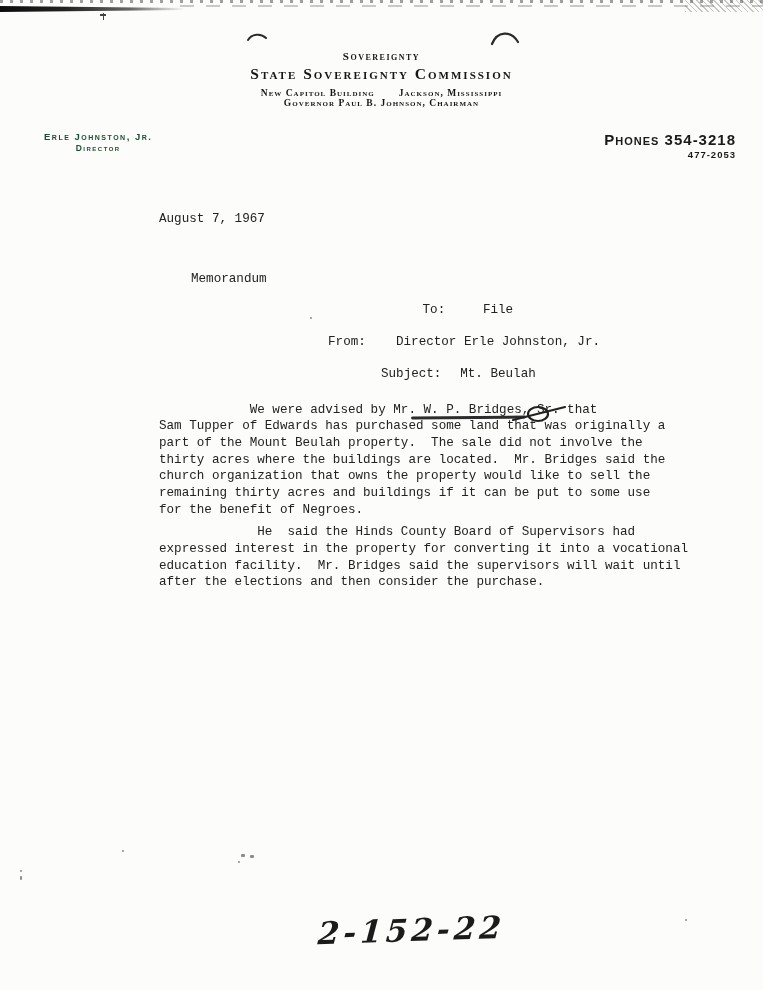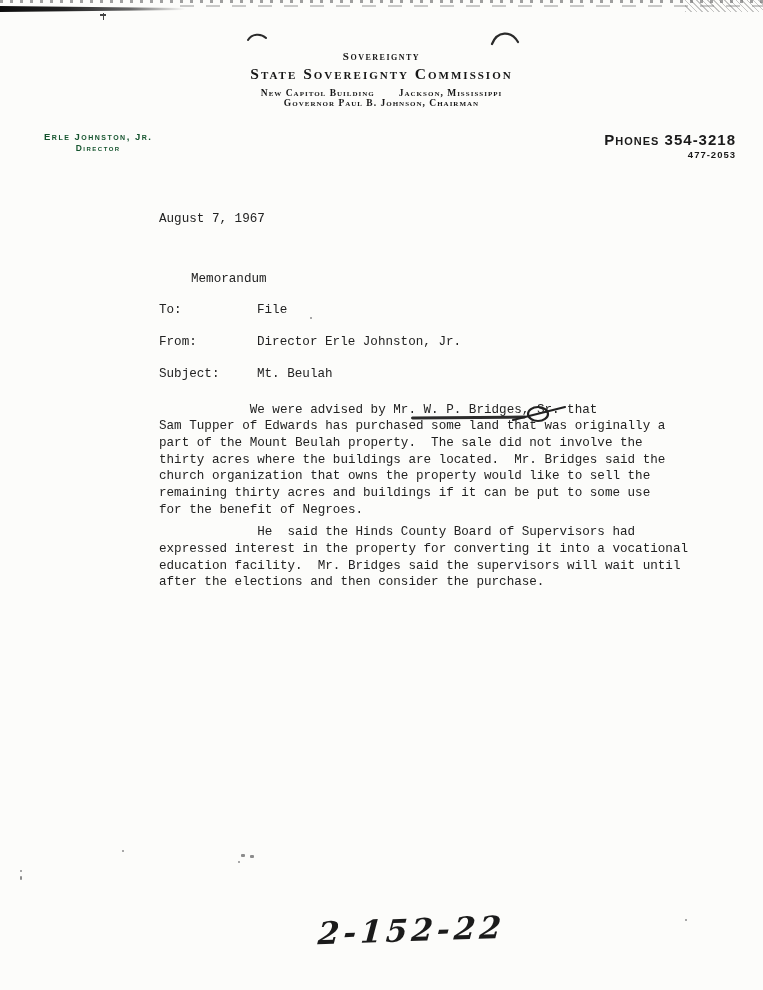--- a/index.html
+++ b/index.html
@@ -72,21 +72,21 @@
   .phones-line2{font-size:9.5px;letter-spacing:1px;margin-top:1px;}
 
   
   .memo{
     position:absolute;left:159px;top:211px;width:580px;
     font-family:Liberation Mono, monospace;
     font-size:12.6px;line-height:16.7px;color:#222;
   }
   .memo .date{white-space:pre;}
   .memo .doctype{margin-top:43px;white-space:pre;padding-left:32px;}
-  .fields{margin-top:15px;}
+  .fields{margin-top:15px;text-align:center;}
   .field-row{margin-bottom:15px;white-space:pre;}
   .field-label{display:inline-block;width:98px;}
   .body{margin-top:19px;}
   .para{margin:0;}
   .para-gap{margin-top:6px;}
   .line{white-space:pre;height:16.7px;}
 
   .hand-underline{position:relative;}
   .hand-underline::after{
     content:"";position:absolute;left:-13px;right:-4px;bottom:-2px;height:2.6px;

